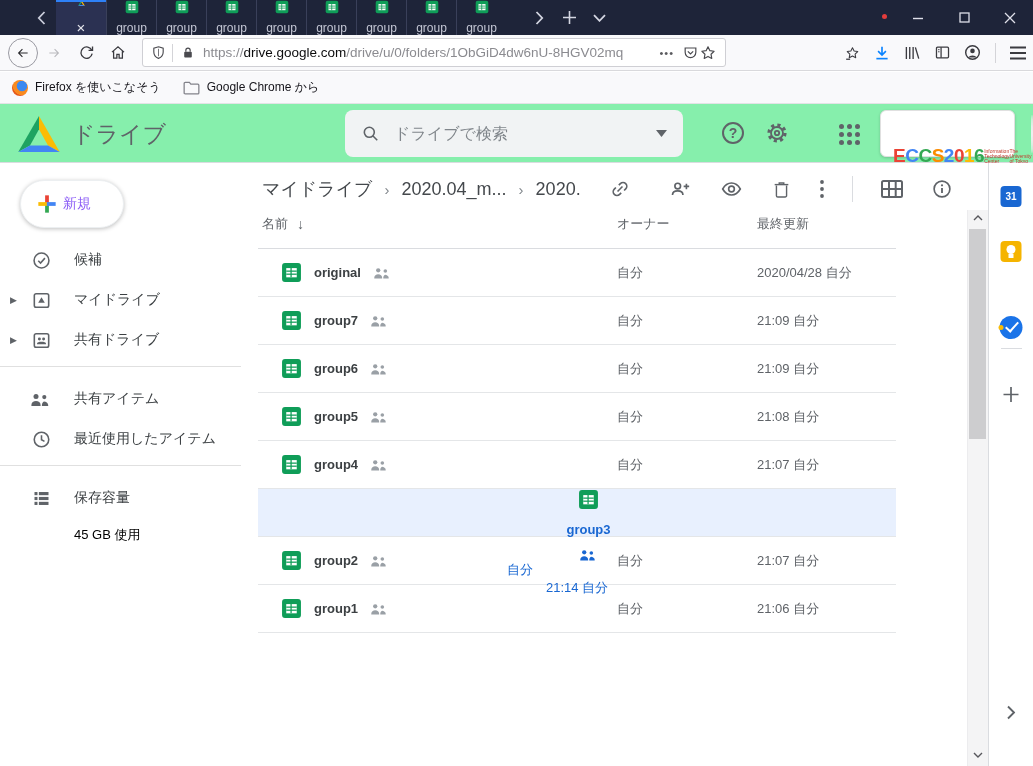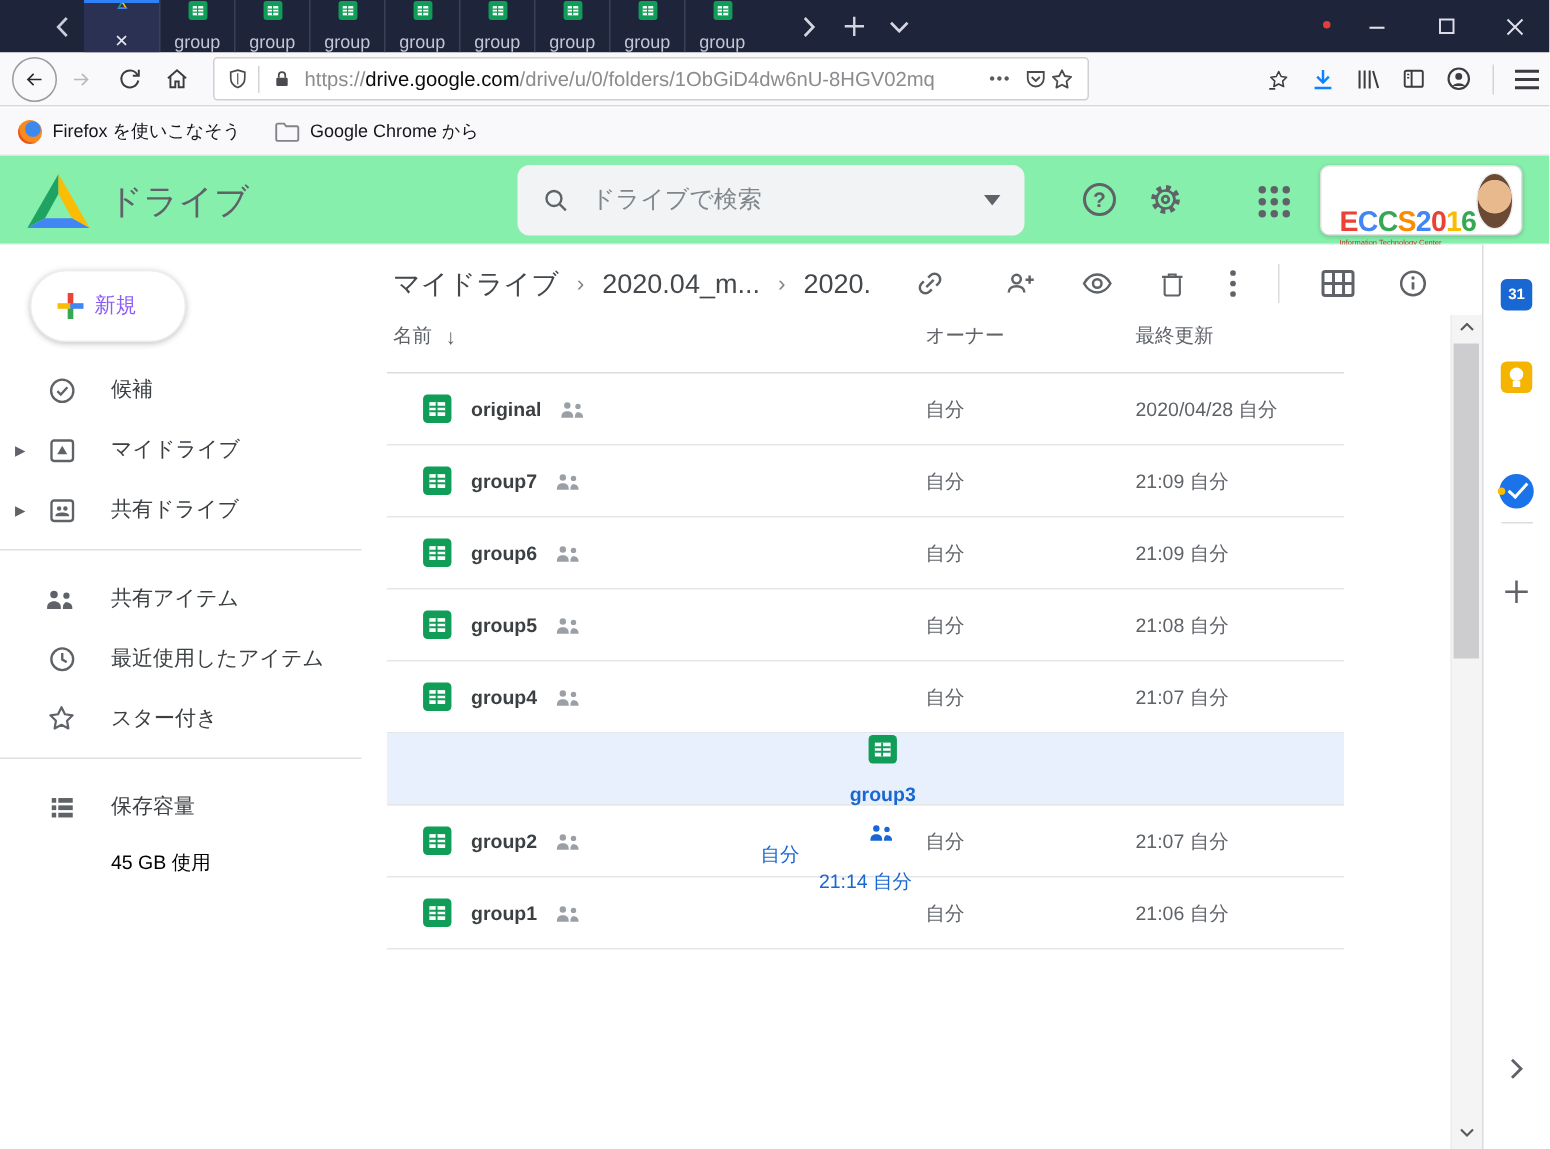--- a/index.html
+++ b/index.html
@@ -43,21 +43,21 @@
   .dlogo { position:absolute; left:18px; top:12px; display:flex; align-items:center; gap:12px; }
   .dlogo .dname { font-size:23px; color:#5f6368; }
   .searchbox { position:absolute; left:345px; top:6px; width:338px; height:47px; background:#f1f3f4; border-radius:8px; display:flex; align-items:center; padding:0 16px; gap:14px; }
   .searchbox input { border:none; outline:none; background:transparent; flex:1; font-size:16px; color:#202124; font-family:inherit; }
   .searchbox input::placeholder { color:#80868b; }
   .hdr-ico { position:absolute; top:18px; }
   .help-circle { width:22px; height:22px; border:2px solid #5f6368; border-radius:50%; color:#5f6368; font-size:14px; font-weight:bold; display:flex; align-items:center; justify-content:center; }
   .apps-grid { display:grid; grid-template-columns:repeat(3,5px); grid-template-rows:repeat(3,5px); gap:3px; }
   .apps-grid span { width:5px; height:5px; border-radius:50%; background:#5f6368; }
   .badge { position:absolute; left:880px; top:6px; width:135px; height:47px; background:#fff; border:1px solid #e0e0e0; border-radius:6px; box-shadow:0 1px 3px rgba(0,0,0,.18); display:flex; align-items:center; padding:0 5px 0 12px; }
-  .badge-text { display:flex; flex-direction:column; align-items:flex-start; line-height:1;margin-top:43px; }
+  .badge-text { display:flex; flex-direction:row; align-items:center; line-height:1;margin-top:43px; }
   .badge-line1 { font-size:19px; font-weight:bold; letter-spacing:-.5px; }
   .badge-sub { font-size:5px; color:#c0392b; margin-top:2px; }
   .avatar { width:38px; height:38px; border-radius:50%; margin-left:auto; background:radial-gradient(circle at 50% 42%, #e9b98e 0 46%, #6b4a35 48% 100%); border:1px solid #eee; }
 
   
   .app-body { position:absolute; left:0; top:163px; width:1033px; height:603px; background:#fff; }
   .sidebar { position:absolute; left:0; top:0; width:241px; height:603px; }
   .new-btn { position:absolute; left:20px; top:17px; width:104px; height:48px; background:#fff; border:1px solid #eceff1; border-radius:24px; box-shadow:0 1px 4px rgba(0,0,0,.25); display:flex; align-items:center; gap:3px; padding-left:13px; font-size:14px; color:#8b5cf6; }
   .side-items { position:absolute; left:0; top:77px; width:241px; }
   .side-item { height:40px; display:flex; align-items:center; font-size:14px; color:#3c4043; position:relative; }
@@ -425,28 +425,20 @@
       </div>
       <div class="side-item">
         <span class="sicon">
             <svg class="ico" width="21" height="21" viewBox="0 0 24 24">
               <circle cx="12" cy="12" r="8.3" fill="none" stroke="currentColor" stroke-width="1.8"></circle>
               <path d="M12 7.2v5.1l3.4 1.9" fill="none" stroke="currentColor" stroke-width="1.8"></path>
             </svg>
           </span>
         <span class="slabel">最近使用したアイテム</span>
       </div>
-      <div class="side-item">
-        <span class="sicon">
-            <svg class="ico" width="22" height="22" viewBox="0 0 24 24">
-              <use href="#def-star"></use>
-            </svg>
-          </span>
-        <span class="slabel">スター付き</span>
-      </div>
       <div class="side-div"></div>
       <div class="side-item">
         <span class="sicon">
             <svg class="ico" width="21" height="21" viewBox="0 0 24 24">
               <g fill="currentColor">
                 <rect x="4" y="4.6" width="3.4" height="3.6"></rect>
                 <rect x="9" y="4.6" width="11" height="3.6"></rect>
                 <rect x="4" y="10.2" width="3.4" height="3.6"></rect>
                 <rect x="9" y="10.2" width="11" height="3.6"></rect>
                 <rect x="4" y="15.8" width="3.4" height="3.6"></rect>

